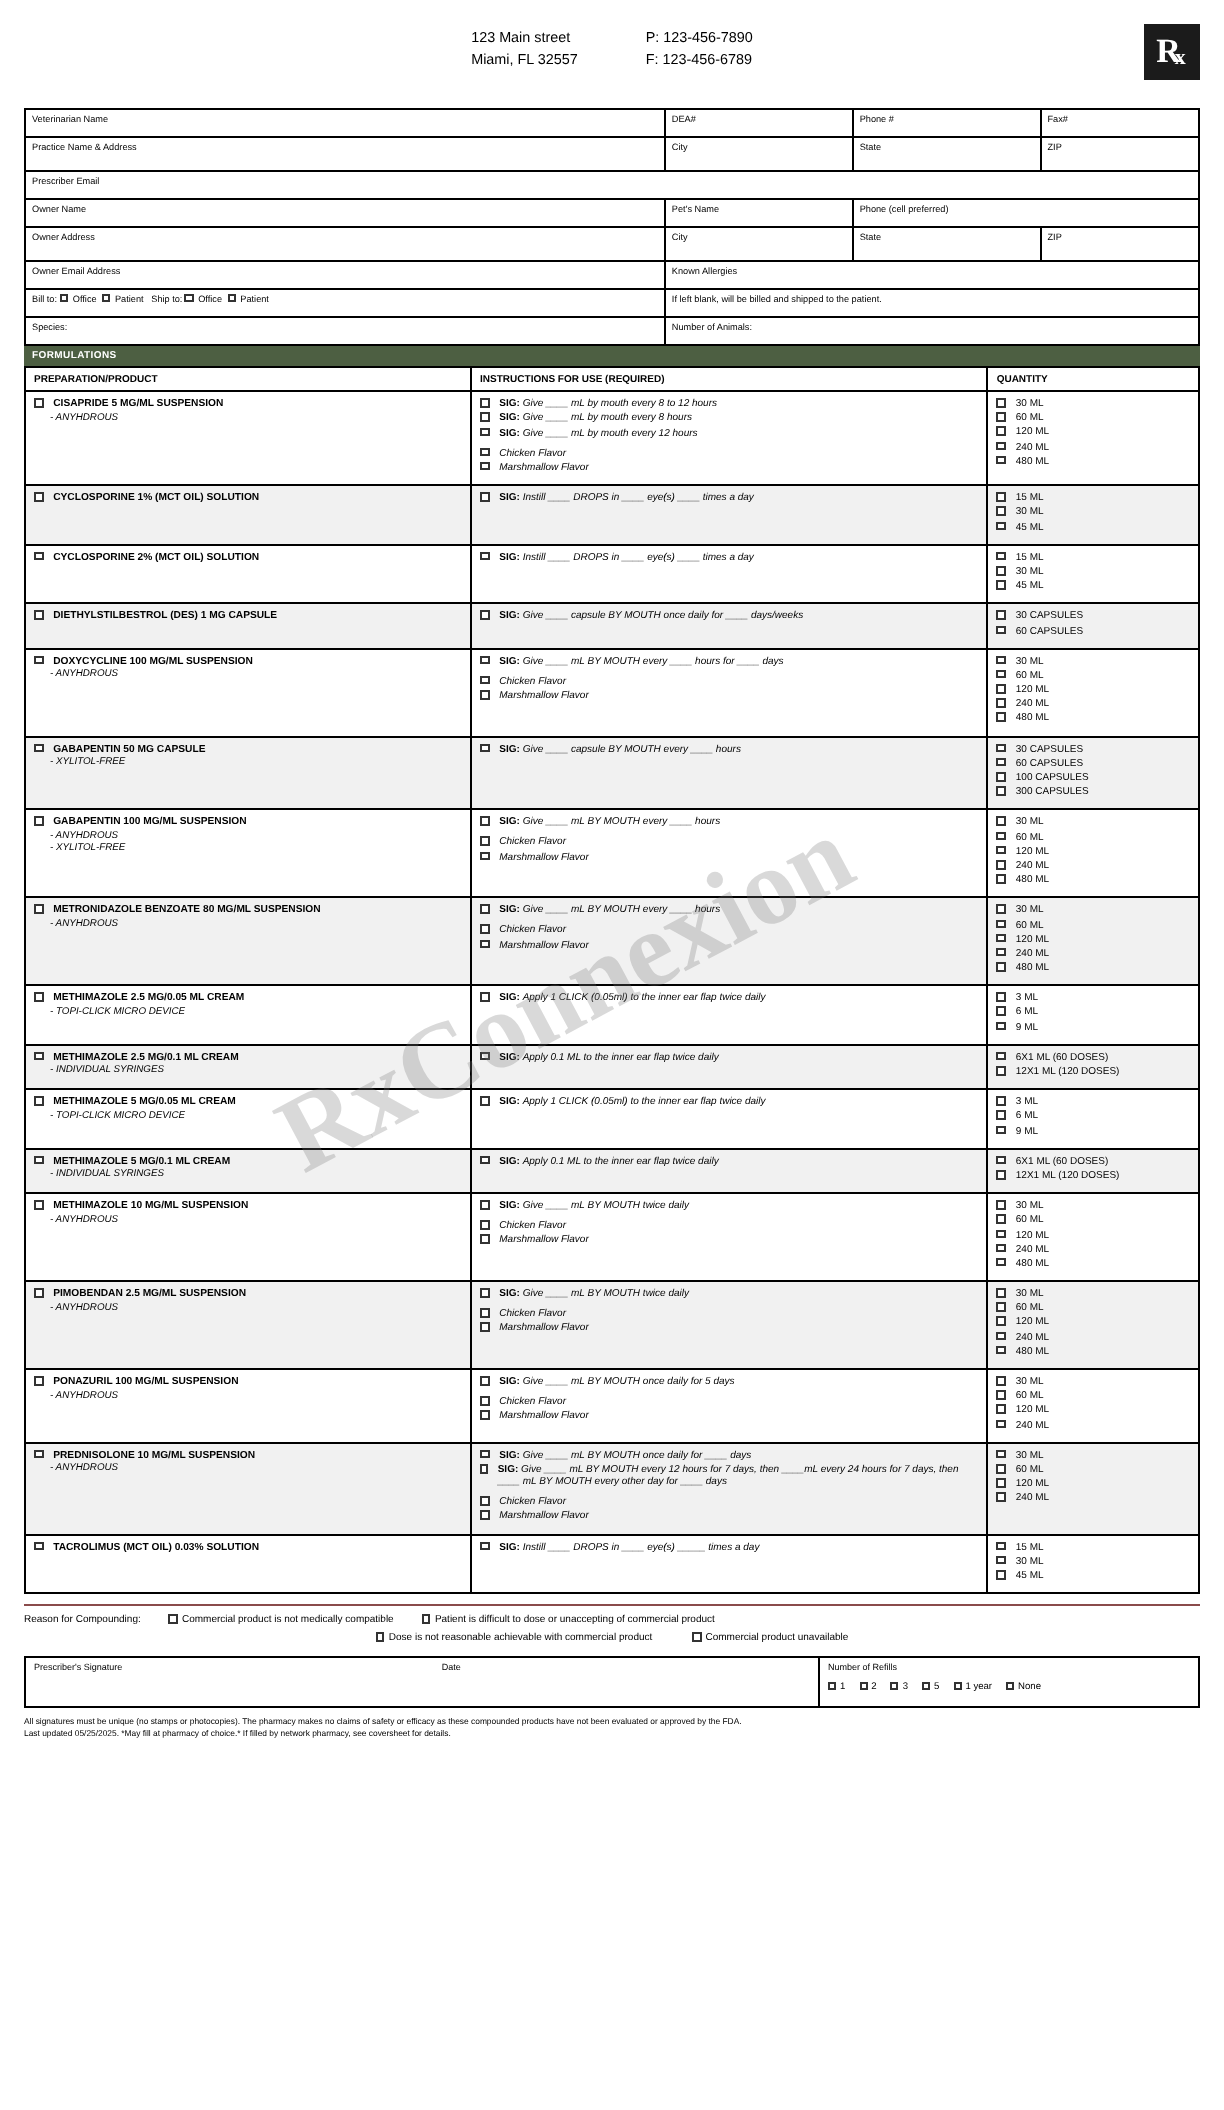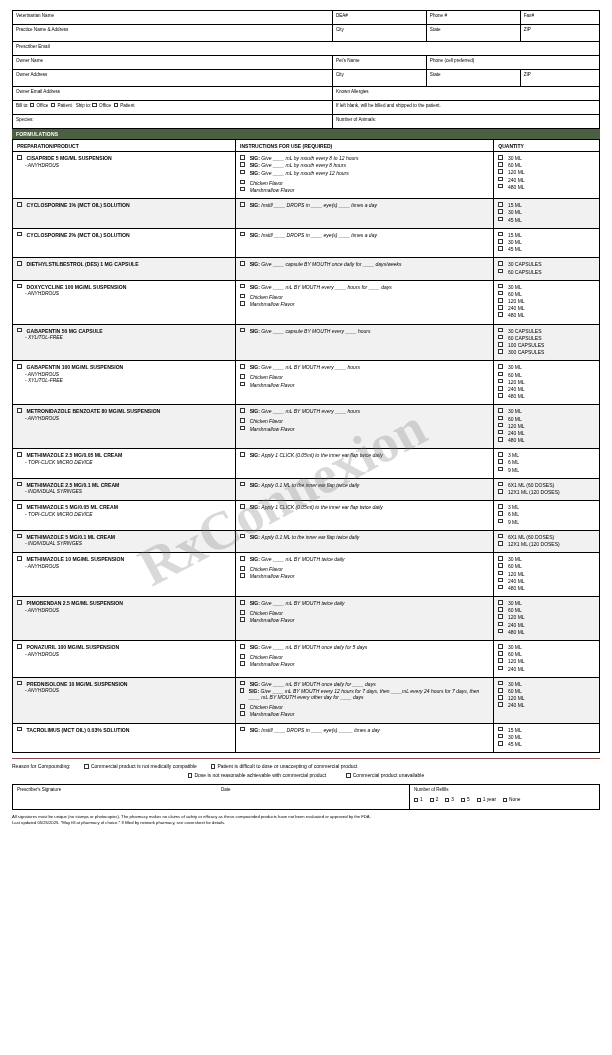--- a/index.html
+++ b/index.html
@@ -82,20 +82,34 @@
   .sigbox .left .dateline { display:flex; justify-content:space-between; }
   .sigbox .right { width:190px; border:0.5px solid #000; border-left:0; height:26px; padding:2px 4px; font-size:4.5px; }
   .refills { display:flex; gap:7px; margin-top:5px; font-size:4.8px; }
   .disclaimer { font-size:4.2px; line-height:1.35; margin-top:4px; }
 </style>
 </head>
 <body>
 
 <div class="page">
 
+  <div class="header">
+    <div class="hdr-addr">
+      <div>123 Main street</div>
+      <div>Miami, FL 32557</div>
+    </div>
+    <div class="hdr-phone">
+      <div>P: 123-456-7890</div>
+      <div>F: 123-456-6789</div>
+    </div>
+    <div class="rx-logo">
+      <span>R</span>
+        <span class="rx-x">x</span>
+    </div>
+  </div>
 
   <table class="info">
     <tbody>
         <tr>
       <td style="width:54.5%"><span class="lbl">Veterinarian Name</span></td>
       <td style="width:16%"><span class="lbl">DEA#</span></td>
       <td style="width:16%"><span class="lbl">Phone #</span></td>
       <td style="width:13.5%"><span class="lbl">Fax#</span></td>
     </tr>
     <tr class="rowtall">

